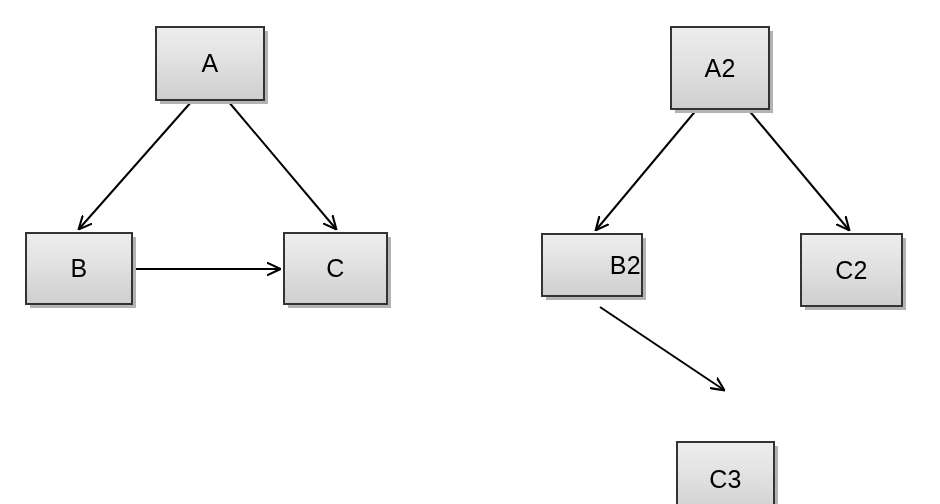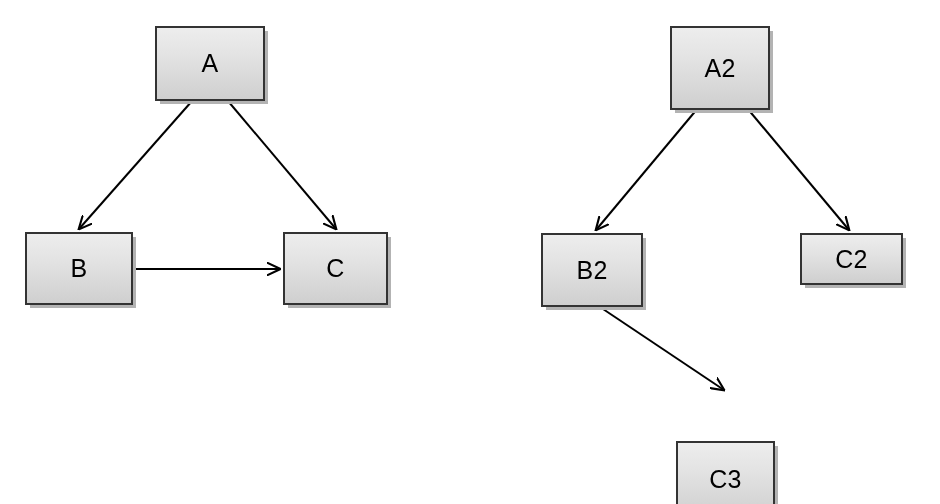--- a/index.html
+++ b/index.html
@@ -78,24 +78,24 @@
         <span class="node-label">B</span>
       </div>
       <div class="node" style="left: 283px; top: 232px; width: 105px; height: 73px;">
         <span class="node-label">C</span>
       </div>
     </div>
   <div id="nodes-right">
       <div class="node" style="left: 670px; top: 26px; width: 100px; height: 84px;">
         <span class="node-label">A2</span>
       </div>
-      <div class="node" style="left: 541px; top: 233px; width: 102px; height: 74px;">
+      <div class="node" style="left: 541px; top: 233px; width: 102px; height: 64px; justify-content: flex-end;">
         <span class="node-label">B2</span>
       </div>
-      <div class="node" style="left: 800px; top: 233px; width: 103px; height: 52px;">
+      <div class="node" style="left: 800px; top: 233px; width: 103px; height: 74px;">
         <span class="node-label">C2</span>
       </div>
       <div class="node" style="left: 676px; top: 393px; width: 99px; height: 77px; margin-top: 48px;">
         <span class="node-label">C3</span>
       </div>
     </div>
 
 </div>
 
 </body></html>

